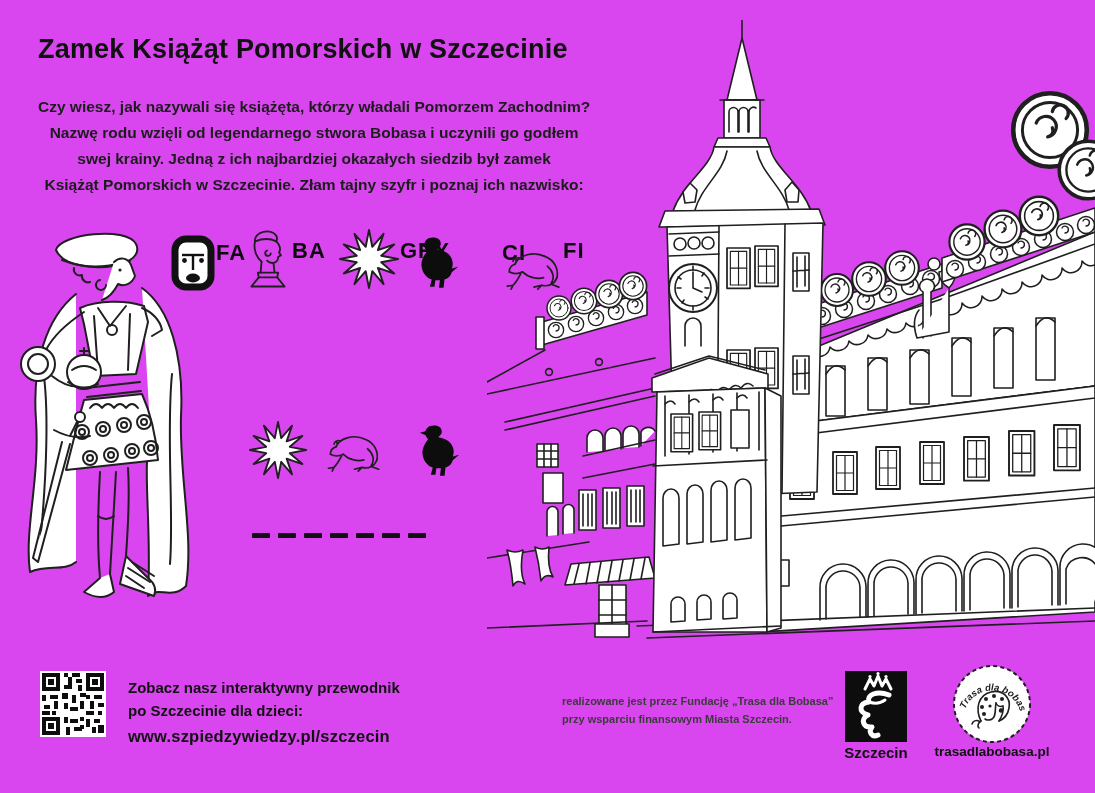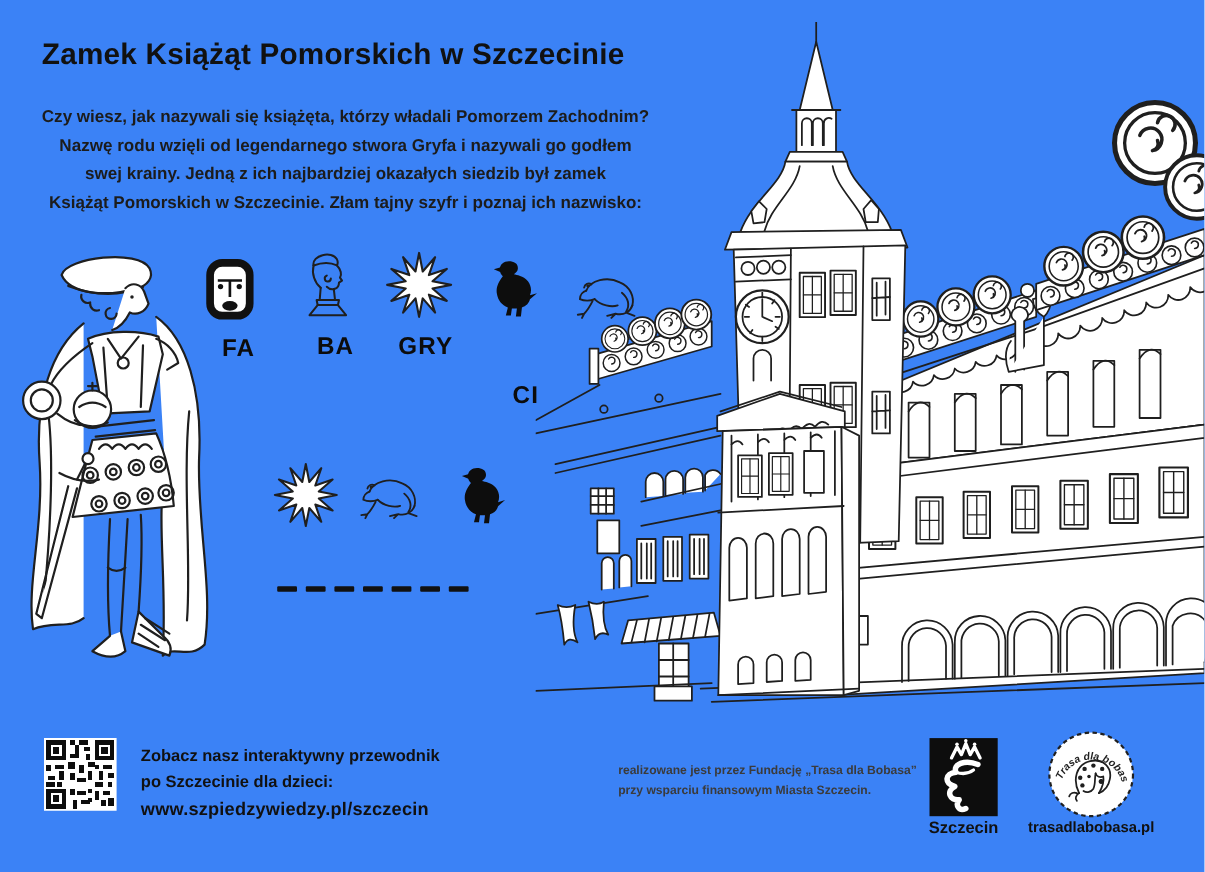--- a/index.html
+++ b/index.html
@@ -1,27 +1,27 @@
 <!DOCTYPE html>
 <html><head>
 <meta charset="utf-8">
 <style>
   html,body{margin:0;padding:0;background:#fff;}
   *{box-sizing:border-box;}
   #page{
-    position:relative;width:1095px;height:793px;background:#3b82f6;overflow:hidden;
+    position:relative;width:1095px;height:793px;background:#d946ef;overflow:hidden;
     font-family:"Liberation Sans", sans-serif;color:#1a1a1a;
   }
   .abs{position:absolute;}
   #title{
     left:38px;top:34px;font-size:27px;font-weight:800;letter-spacing:.2px;color:#111;
   }
   #intro{left:38px;top:94px;font-size:15.5px;font-weight:700;line-height:26px;color:#1c1c1c;text-align:center;}
   
-  .legend-item{position:absolute;display:flex;flex-direction:column;align-items:flex-end;}
+  .legend-item{position:absolute;display:flex;flex-direction:row;align-items:flex-start;}
   .icon-slot{height:64px;display:flex;align-items:flex-end;justify-content:center;}
   .legend-label{margin-top:12px;font-size:22px;font-weight:800;letter-spacing:1px;color:#0c0c0c;}
   
   #answer-blanks{left:252px;top:533px;width:190px;display:flex;gap:8px;}
   .dash{width:18px;height:5px;background:#111;border-radius:1px;}
   
   #guide-text{left:128px;top:676px;font-size:15px;font-weight:800;line-height:23px;color:#111;}
   #guide-url{margin-top:3px;font-size:16.5px;font-weight:700;letter-spacing:.2px;}
   #credits{left:562px;top:692px;font-size:11px;font-weight:700;line-height:18px;color:#3b3b3b;}
   #szczecin-logo-box{left:845px;top:671px;width:62px;height:71px;background:#0d0d0d;}
@@ -89,21 +89,21 @@
     </g>
   </defs>
 </svg>
 
 <div id="page">
 
   <div id="title" class="abs">Zamek Książąt Pomorskich w Szczecinie</div>
 
   <div id="intro" class="abs">
     <div>Czy wiesz, jak nazywali się książęta, którzy władali Pomorzem Zachodnim?</div>
-    <div>Nazwę rodu wzięli od legendarnego stwora Gryfa i nazywali go godłem</div>
+    <div>Nazwę rodu wzięli od legendarnego stwora Bobasa i uczynili go godłem</div>
     <div>swej krainy. Jedną z ich najbardziej okazałych siedzib był zamek</div>
     <div>Książąt Pomorskich w Szczecinie. Złam tajny szyfr i poznaj ich nazwisko:</div>
   </div>
 
   <div class="legend-item" style="left:170px;top:228px;width:62px;">
     <div class="icon-slot">
         <svg width="46" height="58" viewBox="0 0 46 58">
           <use href="#ic-face"></use>
         </svg>
       </div>

